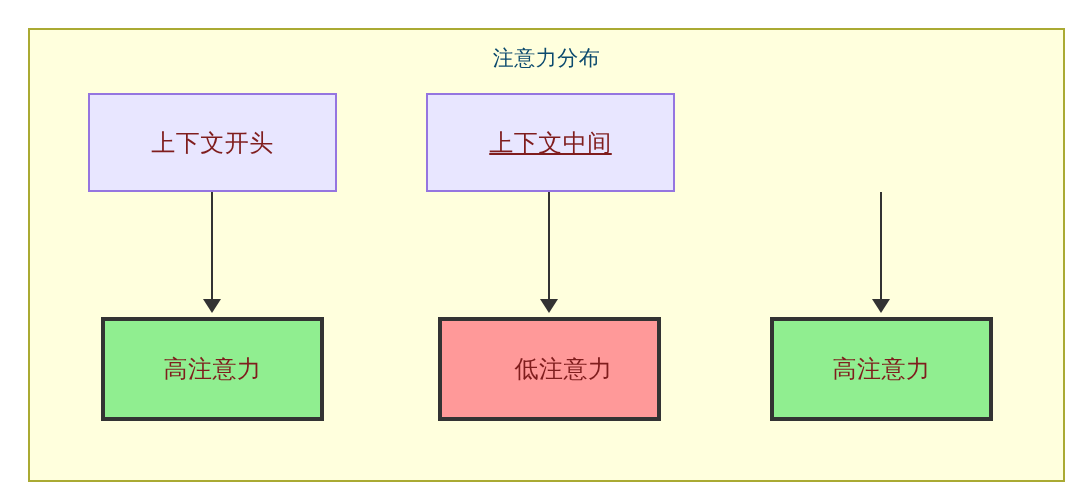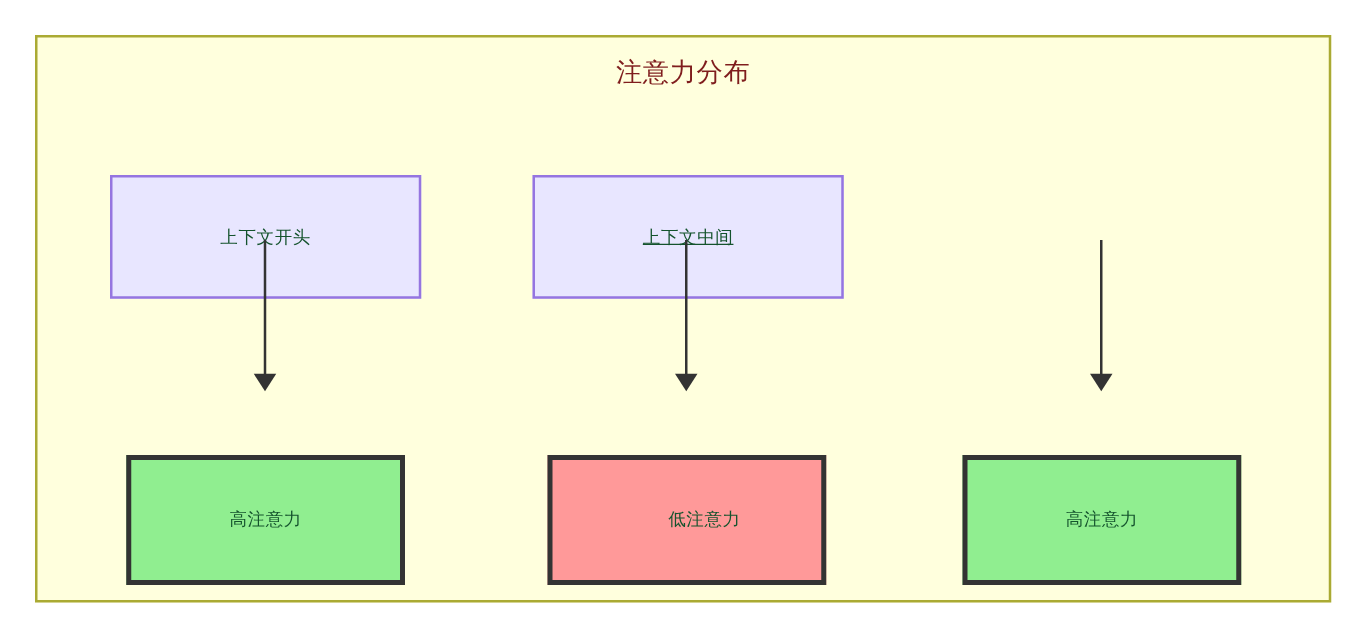--- a/index.html
+++ b/index.html
@@ -33,37 +33,36 @@
     box-sizing: border-box;
   }
 
   .subgraph-title {
     position: absolute;
     left: 0;
     top: 14px;
     width: 100%;
     text-align: center;
     font-size: 21px;
-    color: #7f1d1d;
+    color: #0c4a6e;
     letter-spacing: 0.5px;
     white-space: nowrap;
   }
 
   
   .node {
     position: absolute;
     display: flex;
     align-items: center;
     justify-content: center;
     box-sizing: border-box;
-    font-size: 14px;
-    color: #14532d;
+    font-size: 24px;
+    color: #7f1d1d;
     letter-spacing: 0.5px;
     white-space: nowrap;
-    margin-top: 47px;
   }
 
   .node.context {
     background: #e8e6ff;
     border: 2px solid #9575e0;
     width: 249px;
     height: 99px;
     top: 93px;
   }
 

